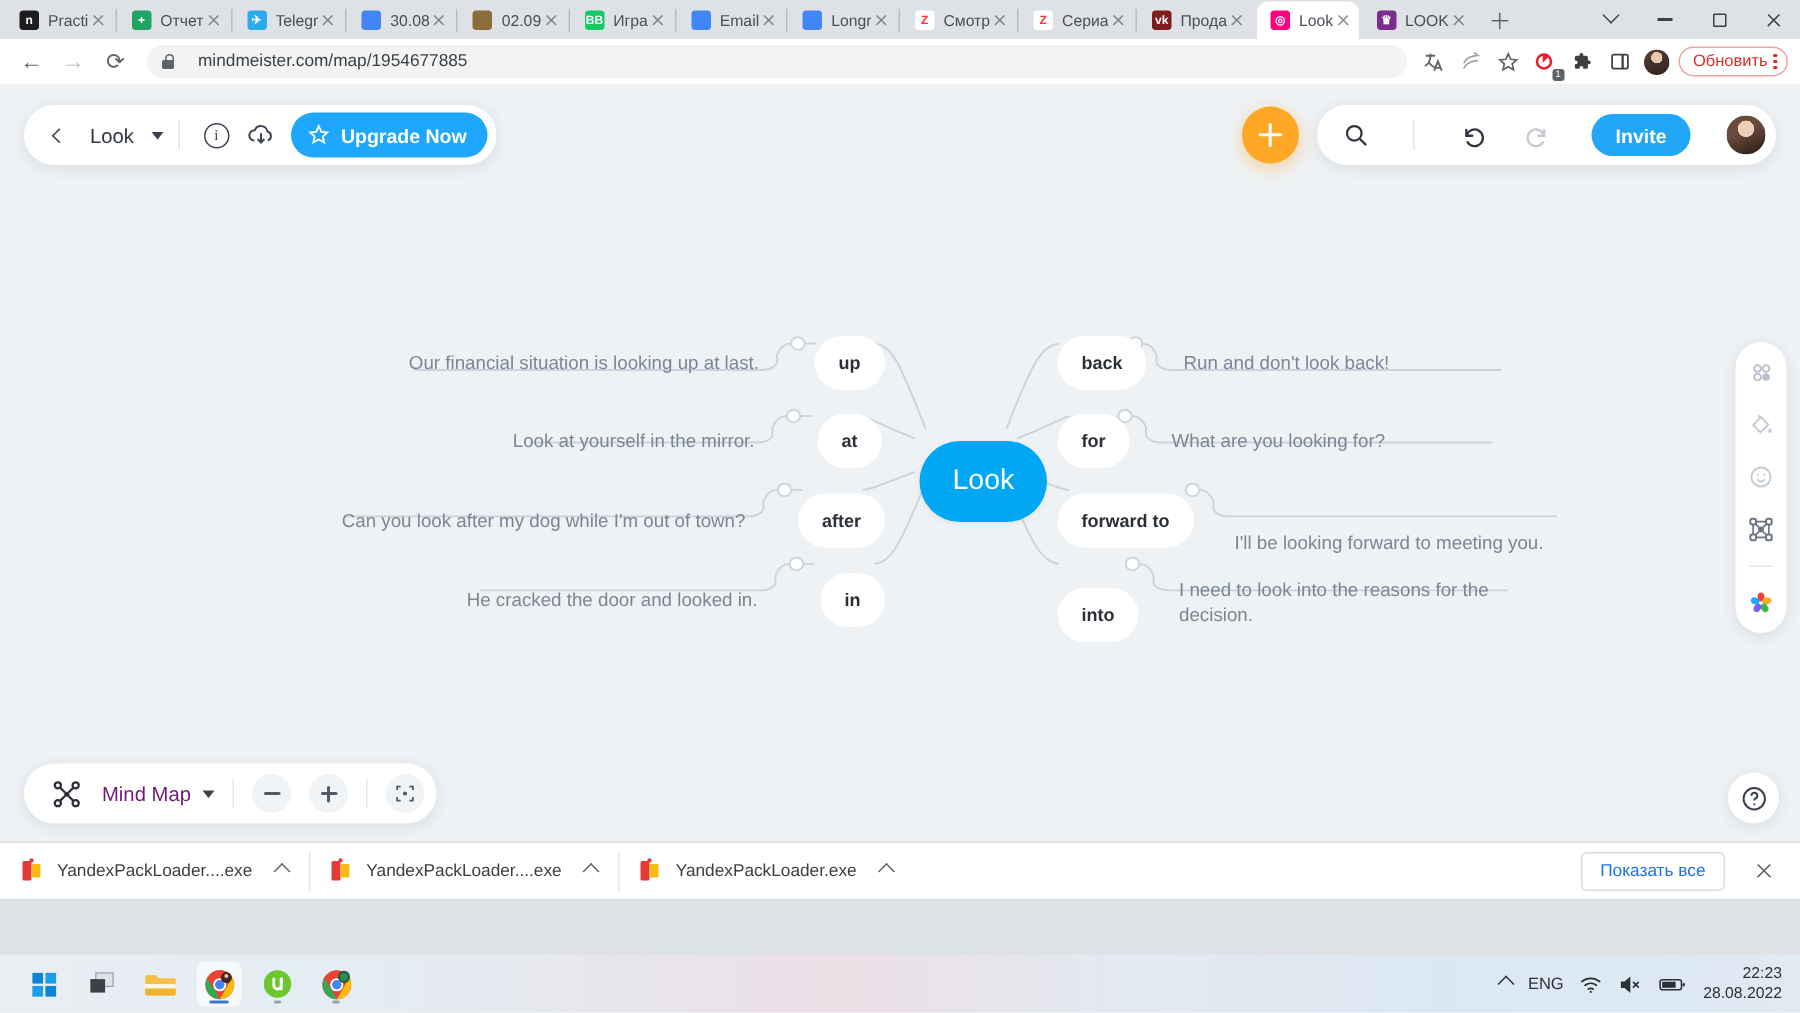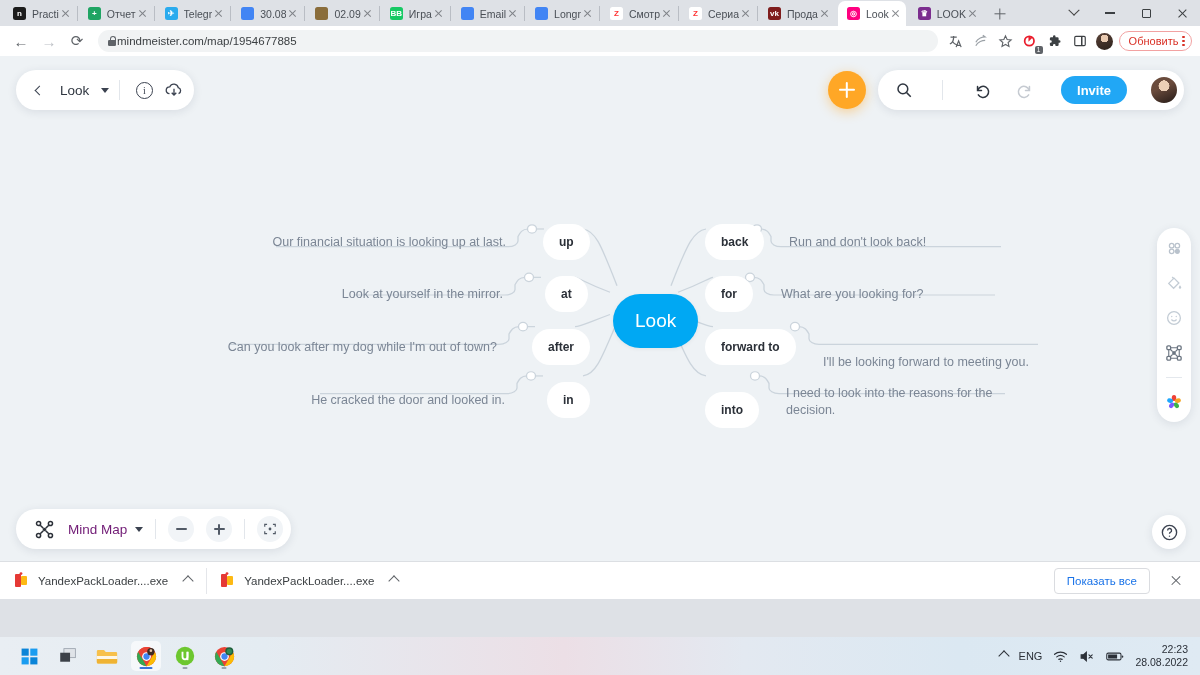--- a/index.html
+++ b/index.html
@@ -62,21 +62,21 @@
   .wcls::before { transform: rotate(45deg);} .wcls::after { transform: rotate(-45deg);}
 
   
   .omnirow {
     height: 30px; background: #fff; display: flex; align-items: center; padding: 0 8px; gap: 2px;
   }
   .navbtn { width: 26px; height: 26px; display:flex; align-items:center; justify-content:center; color:#5f6368; font-size:15px; }
   .navbtn.dim { color: #bdc1c6; }
   .omnibox {
     flex: 1 1 auto; height: 22px; background: #f1f3f4; border-radius: 11px;
-    display: flex; align-items: center; padding: 0 10px; margin: 0 6px; gap: 1px;
+    display: flex; align-items: center; padding: 0 10px; margin: 0 6px; gap: 16px;
   }
   .lock { width: 8px; height: 10px; position: relative; flex: 0 0 8px; }
   .lock::before { content:""; position:absolute; left:0; bottom:0; width:8px; height:6px; background:#5f6368; border-radius:1.2px; }
   .lock::after { content:""; position:absolute; left:1.8px; top:0; width:4.4px; height:5px; border:1.3px solid #5f6368; border-bottom:none; border-radius:3px 3px 0 0; }
   .url { font-size: 11.5px; color: #3c4043; white-space: nowrap; }
   .omniicons { display: flex; align-items: center; gap: 6px; }
   .oi { width: 19px; height: 19px; display:flex; align-items:center; justify-content:center; font-size:12px; color:#5f6368; }
   .ext-red { position: relative; }
   .ext-red .badge {
     position: absolute; right: -3px; bottom: -3px; background: #5f6368; color: #fff;
@@ -445,20 +445,26 @@
         <span class="divider-v"></span>
         <div class="ico-btn">
           <span class="circ-i">i</span>
         </div>
         <div class="ico-btn">
           <svg width="20" height="18" viewBox="0 0 24 22" fill="none" stroke="#3b4250" stroke-width="1.6">
             <path d="M6.5 15.5a4.2 4.2 0 0 1 .4-8.4 5.4 5.4 0 0 1 10.3 1 3.9 3.9 0 0 1 .4 7.4"></path>
             <path d="M12 9.5v7.5M9.2 14.3 12 17.2l2.8-2.9"></path>
           </svg>
         </div>
+        <div class="upgrade">
+          <svg class="star-badge" viewBox="0 0 24 24" fill="none" stroke="#fff" stroke-width="1.7">
+            <path d="M12 3l2.5 5.3 5.5.6-4.2 3.8 1.3 5.6L12 15.6 6.9 18.3l1.3-5.6L4 8.9l5.5-.6z"></path>
+          </svg>
+          <span>Upgrade Now</span>
+        </div>
       </div>
 
       <div class="tl-right">
         <div class="addbtn"></div>
         <div class="pill tr-pill">
           <div class="ico-btn">
             <svg width="18" height="18" viewBox="0 0 24 24" fill="none" stroke="#2f3640" stroke-width="2">
                 <circle cx="10.5" cy="10.5" r="6.5"></circle>
                 <path d="M15.5 15.5 21 21"></path>
               </svg>
@@ -576,20 +582,29 @@
           </div>
           <div class="dlitem">
             <span class="dlicon"><svg width="14" height="17" viewBox="0 0 14 17">
                 <rect x="1" y="2" width="6" height="13" rx="1" fill="#e53935"></rect>
                 <rect x="7" y="4" width="6" height="9" rx="1" fill="#fdb913"></rect>
                 <circle cx="7" cy="1.6" r="1.4" fill="#e53935"></circle>
               </svg></span>
             <span class="dlname">YandexPackLoader....exe</span>
             <span class="dlchev"></span>
           </div>
+          <div class="dlitem">
+            <span class="dlicon"><svg width="14" height="17" viewBox="0 0 14 17">
+                <rect x="1" y="2" width="6" height="13" rx="1" fill="#e53935"></rect>
+                <rect x="7" y="4" width="6" height="9" rx="1" fill="#fdb913"></rect>
+                <circle cx="7" cy="1.6" r="1.4" fill="#e53935"></circle>
+              </svg></span>
+            <span class="dlname">YandexPackLoader.exe</span>
+            <span class="dlchev"></span>
+          </div>
         </div>
       <div class="dlspacer"></div>
       <div class="showall">Показать все</div>
       <div class="dlclose"></div>
     </div>
   </div>
 
   <div class="taskbar">
     <div class="tb-apps">
       <div class="tb-app">

